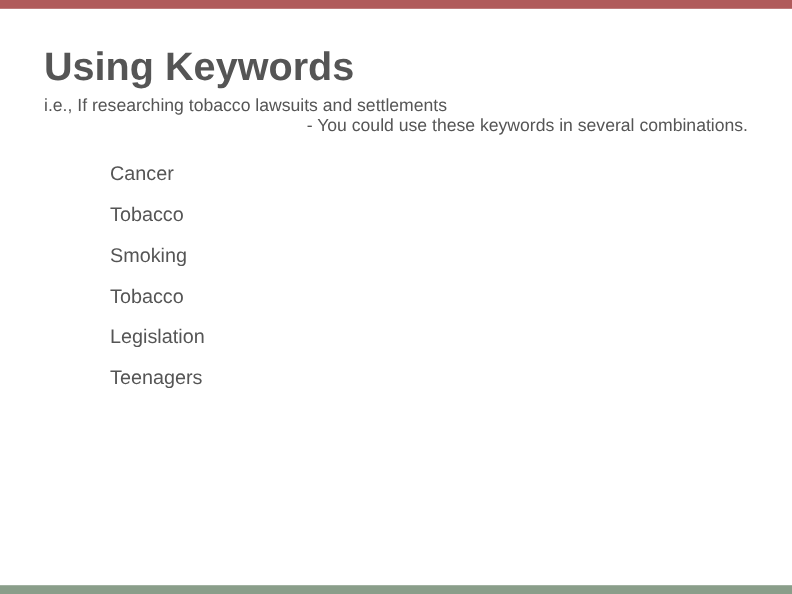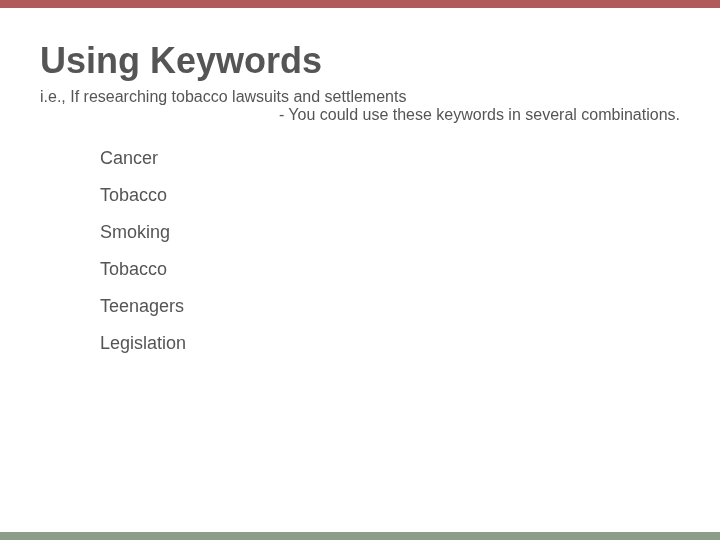--- a/index.html
+++ b/index.html
@@ -87,18 +87,18 @@
   <p class="subtitle">i.e., If researching tobacco lawsuits and settlements</p>
 
   <p class="intro-line">- You could use these keywords in several combinations.</p>
 
   <div class="keywords-list">
 
   <div class="keyword-item">Cancer</div>
       <div class="keyword-item">Tobacco</div>
       <div class="keyword-item">Smoking</div>
       <div class="keyword-item">Tobacco</div>
+      <div class="keyword-item">Legislation</div>
       <div class="keyword-item">Teenagers</div>
-      <div class="keyword-item">Legislation</div>
     </div>
 </div>
 
 <div class="bottom-bar"></div>
 
 </body></html>

